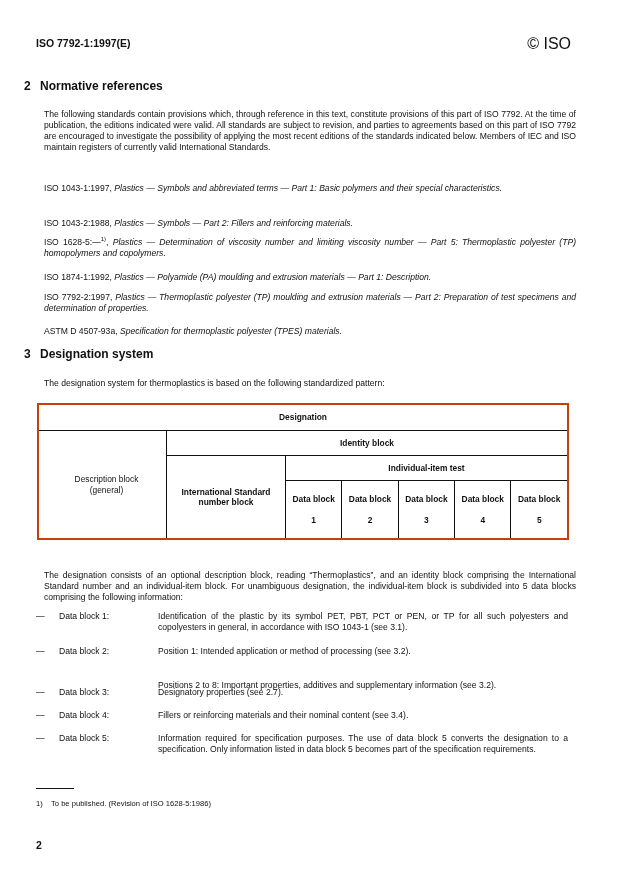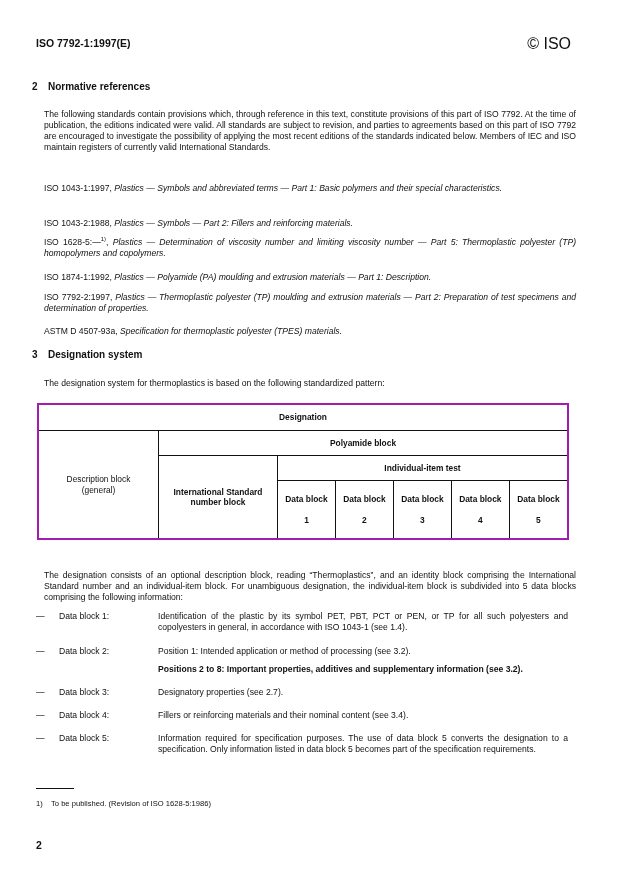--- a/index.html
+++ b/index.html
@@ -1,30 +1,30 @@
 <!DOCTYPE html>
 <html><head>
 <meta charset="utf-8">
 <style>
   html, body { margin: 0; padding: 0; background: #ffffff; }
   body { width: 619px; height: 877px; position: relative; overflow: hidden;
          font-family: "Liberation Sans", sans-serif; color: #111; font-size: 8.6px; line-height: 11px; }
   .abs { position: absolute; }
   .hdr-left { left: 36px; top: 38px; font-weight: bold; font-size: 10.5px; }
   .hdr-right { right: 48px; top: 38px; font-size: 16px; }
-  h2 { margin: 0; font-size: 10px; font-weight: bold; position: absolute; left: 32px; }
+  h2 { margin: 0; font-size: 12px; font-weight: bold; position: absolute; left: 24px; }
   h2 .num { display: inline-block; width: 16px; }
   p { margin: 8px; }
   .blk { position: absolute; left: 36px; width: 532px; text-align: justify; }
   .ref { position: absolute; left: 36px; width: 532px; text-align: justify; }
   .ref i { font-style: italic; }
   sup { font-size: 6px; vertical-align: 4px; line-height: 0; }
 
   table.des { position: absolute; left: 37px; top: 403px; width: 532px; border-collapse: collapse;
-              border: 2px solid #a21caf; font-size: 8.4px; line-height: 10.5px; }
+              border: 2px solid #c2410c; font-size: 8.4px; line-height: 10.5px; }
   table.des td { border: 1px solid #111; text-align: center; vertical-align: middle; padding: 0; }
   table.des td.b { font-weight: bold; }
   .row-des td { height: 25px; }
   .row-id td { height: 24px; }
   .row-ind td { height: 24px; }
   .data-cell { height: 57px; }
   .data-cell .dnum { display: block; margin-top: 11px; }
 
   .dash-item { position: absolute; left: 36px; width: 532px; }
   .dash-item .dash { position: absolute; left: 0; }
@@ -75,52 +75,52 @@
   <span class="num">3</span><span>Designation system</span>
 </h2>
 <p class="blk" style="top:370px;">The designation system for thermoplastics is based on the following standardized pattern:</p>
 
 <table class="des">
   <tbody>
       <tr class="row-des">
     <td colspan="7" class="b">Designation</td>
   </tr>
   <tr class="row-id">
-    <td rowspan="3" style="width:119px;">
+    <td rowspan="3" style="width:119px;padding-left:8px;">
       <div class="b">Description block</div>
       <div>(general)</div>
     </td>
-    <td colspan="6" class="b">Polyamide block</td>
+    <td colspan="6" class="b">Identity block</td>
   </tr>
   <tr class="row-ind">
     <td rowspan="2" class="b" style="width:102px; padding:0 8px;">International Standard number block</td>
     <td colspan="5" class="b">Individual-item test</td>
   </tr>
   <tr>
     <td class="b data-cell"><span>Data block</span><span class="dnum">1</span></td>
     <td class="b data-cell"><span>Data block</span><span class="dnum">2</span></td>
     <td class="b data-cell"><span>Data block</span><span class="dnum">3</span></td>
     <td class="b data-cell"><span>Data block</span><span class="dnum">4</span></td>
     <td class="b data-cell"><span>Data block</span><span class="dnum">5</span></td>
   </tr>
 </tbody>
   </table>
 
 <p class="blk" style="top:562px;">The designation consists of an optional description block, reading “Thermoplastics”, and an identity block comprising the International Standard number and an individual-item block. For unambiguous designation, the individual-item block is subdivided into 5 data blocks comprising the following information:</p>
 
 <div class="dash-item" style="top:611px;">
   <span class="dash">—</span>
   <span class="lbl">Data block 1:</span>
-  <span class="txt">Identification of the plastic by its symbol PET, PBT, PCT or PEN, or TP for all such polyesters and copolyesters in general, in accordance with ISO 1043-1 (see 1.4).</span>
+  <span class="txt">Identification of the plastic by its symbol PET, PBT, PCT or PEN, or TP for all such polyesters and copolyesters in general, in accordance with ISO 1043-1 (see 3.1).</span>
 </div>
 <div class="dash-item" style="top:646px;">
   <span class="dash">—</span>
   <span class="lbl">Data block 2:</span>
   <span class="txt">Position 1: Intended application or method of processing (see 3.2).</span>
-  <span class="txt" style="top:18px;font-weight:bold;">Positions 2 to 8: Important properties, additives and supplementary information (see 3.2).</span>
+  <span class="txt" style="top:34px;">Positions 2 to 8: Important properties, additives and supplementary information (see 3.2).</span>
 </div>
 <div class="dash-item" style="top:687px;">
   <span class="dash">—</span>
   <span class="lbl">Data block 3:</span>
   <span class="txt">Designatory properties (see 2.7).</span>
 </div>
 <div class="dash-item" style="top:710px;">
   <span class="dash">—</span>
   <span class="lbl">Data block 4:</span>
   <span class="txt">Fillers or reinforcing materials and their nominal content (see 3.4).</span>

